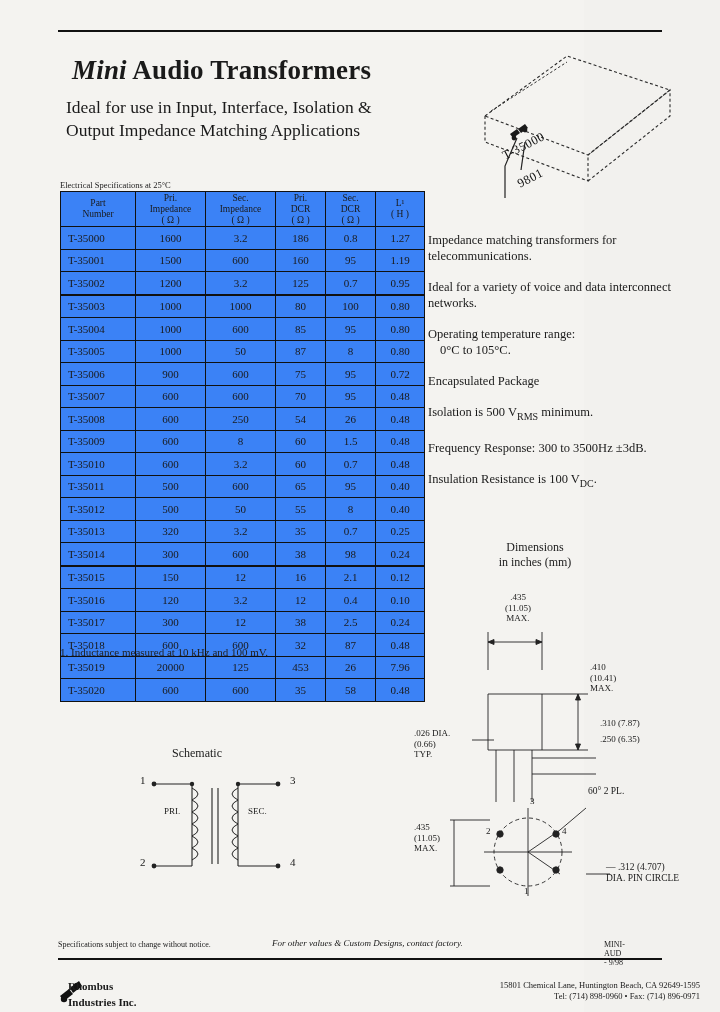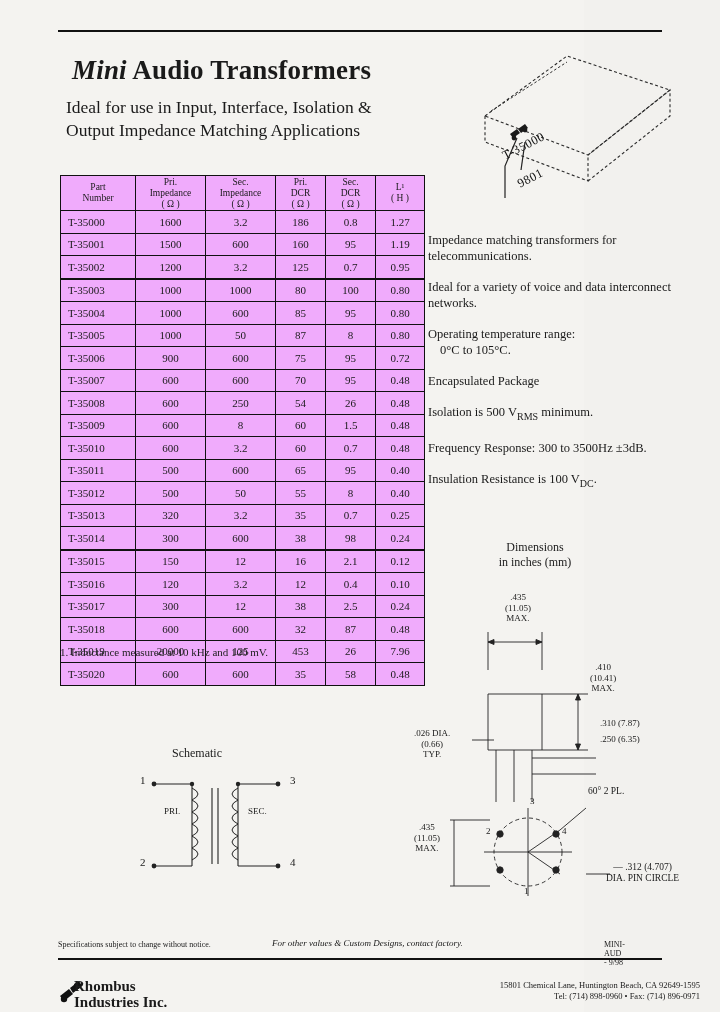--- a/index.html
+++ b/index.html
@@ -32,24 +32,24 @@
   .prod-wrap{position:absolute;left:455px;top:38px;width:250px;height:170px;}
   .prod-label{
     position:absolute;font-size:12.5px;letter-spacing:0.5px;
     transform:rotate(-27deg);transform-origin:left top;color:#111;
   }
   
   .tbl-caption{
     position:absolute;left:60px;top:180px;font-size:8.5px;color:#222;
   }
   table.spec{
-    position:absolute;left:60px;top:175px;
+    position:absolute;left:60px;top:191px;
     border-collapse:collapse;
     font-size:11px;
-    background:#f0abfc;
+    background:#3b82f6;
   }
   table.spec th, table.spec td{
     border:1px solid #111;
     text-align:center;
     padding:0;
     height:21.5px;
     font-weight:normal;
   }
   table.spec thead th{
     height:34px;font-size:9.5px;line-height:11px;vertical-align:middle;
@@ -71,34 +71,34 @@
   }
   .bullets p{margin:0 0 15px 0;}
   .bullets .ind{display:block;padding-left:12px;}
   sub{font-size:10px;}
   
   .dim-head{
     position:absolute;left:470px;top:540px;width:130px;text-align:center;
     font-size:12px;line-height:15px;
   }
   .dimwrap{position:absolute;left:410px;top:590px;width:300px;height:330px;font-size:9px;}
-  .dimwrap .lbl{position:absolute;line-height:10.5px;text-align:center;}
+  .dimwrap .lbl{position:absolute;line-height:10.5px;}
   
   .schem-title{
     position:absolute;left:172px;top:746px;font-size:12px;
   }
   .schemwrap{position:absolute;left:130px;top:766px;width:190px;height:125px;font-size:11px;}
   .schemwrap .lbl{position:absolute;}
   
   .foot-rule{position:absolute;left:58px;top:958px;width:604px;height:1.5px;background:#111;}
   .foot-left{position:absolute;left:58px;top:940px;font-size:8px;}
   .foot-mid{position:absolute;left:272px;top:938px;font-size:9px;font-style:italic;}
   .foot-right{position:absolute;left:604px;top:940px;font-size:8px;}
   .logo-name{
-    position:absolute;left:74px;top:978px;font-size:15px;font-weight:bold;line-height:16px;
+    position:absolute;left:68px;top:978px;font-size:11px;font-weight:bold;line-height:16px;
   }
   .logo-mark{position:absolute;left:58px;top:980px;width:24px;height:26px;}
   .addr{
     position:absolute;left:452px;top:980px;width:248px;text-align:right;
     font-size:8.5px;line-height:11px;
   }
   .pageno{position:absolute;left:352px;top:988px;font-size:12px;margin-top:40px;}
 </style>
 </head>
 <body>

